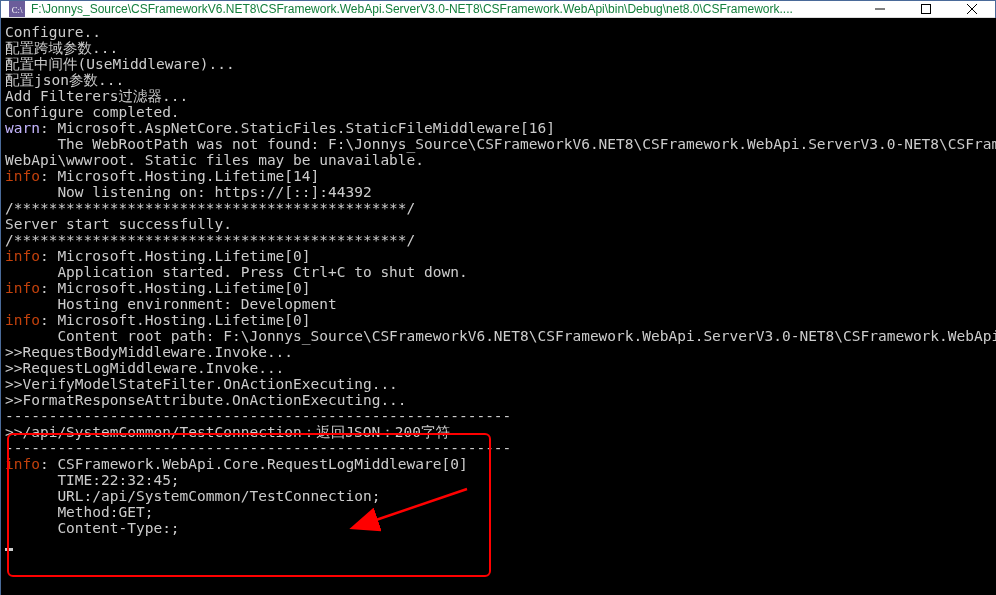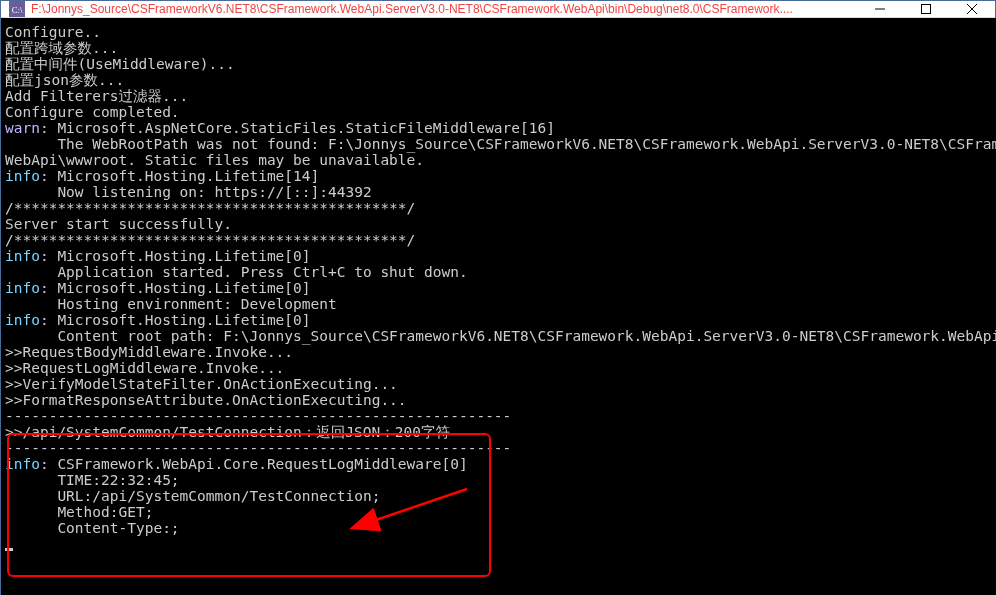--- a/index.html
+++ b/index.html
@@ -1,26 +1,26 @@
 <!DOCTYPE html>
 <html><head>
 <meta charset="utf-8">
 <style>
   html,body{margin:0;padding:0;width:996px;height:595px;overflow:hidden;font-family:"Consolas","SimSun",monospace;}
   .window{width:996px;height:595px;background:#fff;display:flex;flex-direction:column;border:1px solid #4a6a99;box-sizing:border-box;}
   .titlebar{height:30px;background:#fff;display:flex;align-items:center;border-bottom:1px solid #ddd;}
   .titlebar .icon{width:16px;height:16px;margin:0 6px 0 8px;background:#6b5d9a;display:flex;align-items:center;justify-content:center;}
   .titlebar .icon svg{width:14px;height:14px;}
-  .title{flex:1;font-size:12px;color:#ef4444;white-space:nowrap;overflow:hidden;font-family:"Segoe UI",sans-serif;}
+  .title{flex:1;font-size:12px;color:#15803d;white-space:nowrap;overflow:hidden;font-family:"Segoe UI",sans-serif;}
   .controls{display:flex;height:100%;}
   .ctrl{width:46px;height:100%;display:flex;align-items:center;justify-content:center;color:#000;}
   .ctrl svg{width:10px;height:10px;}
   .console-wrap{flex:1;display:flex;background:#000;}
   .console{flex:1;background:#000;color:#ccc;font-size:14.5px;line-height:16px;padding:6px 0 0 4px;white-space:pre;letter-spacing:0px;position:relative;}
-  .green{color:#7dd3fc;}
+  .green{color:#c2410c;}
   .yellow{color:#c4b5fd;}
   .redbox{position:absolute;border:2px solid #ff0000;border-radius:6px;pointer-events:none;}
   .arrow{position:absolute;pointer-events:none;}
   .cursor{display:inline-block;width:8px;height:3px;background:#ccc;vertical-align:bottom;margin-bottom:1px;}
 </style>
 </head>
 <body>
 
 <div class="window">
   <div class="titlebar">

